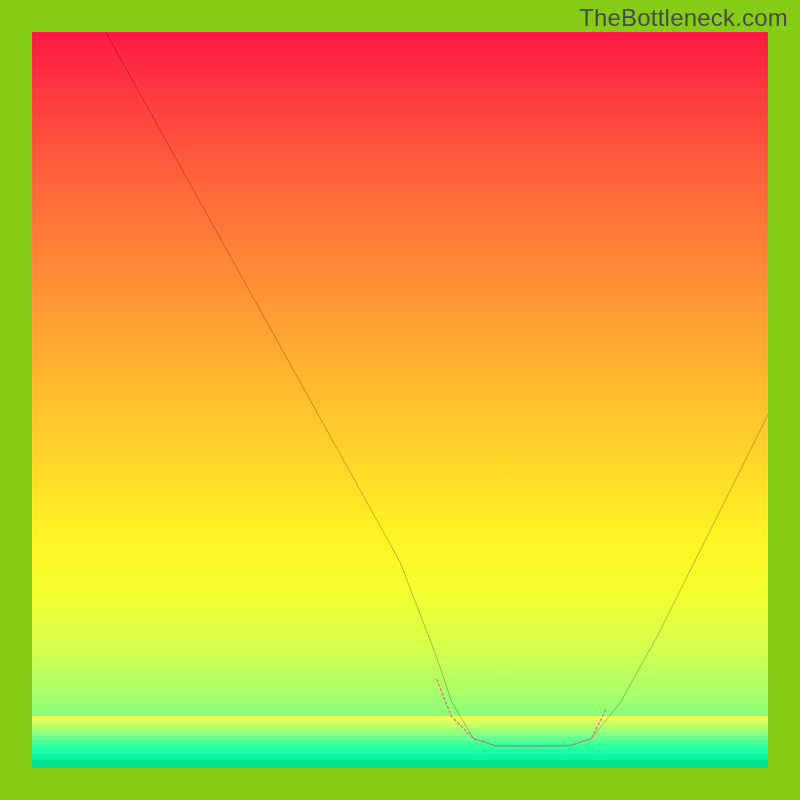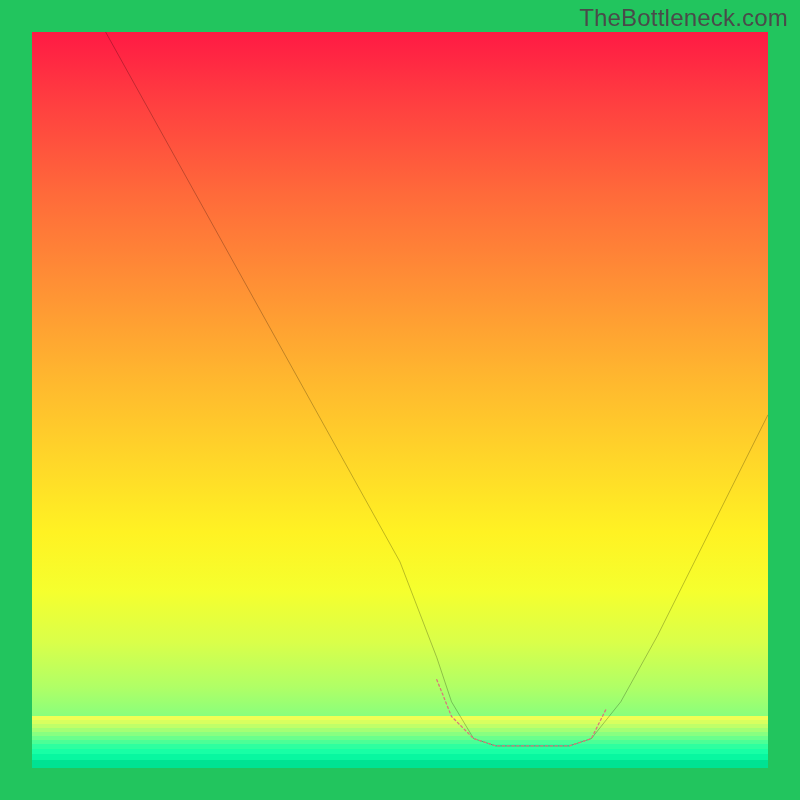--- a/index.html
+++ b/index.html
@@ -8,21 +8,21 @@
     width: 800px;
     height: 800px;
     background: #000;
     overflow: hidden;
     font-family: Arial, Helvetica, sans-serif;
   }
   .frame {
     position: relative;
     width: 800px;
     height: 800px;
-    background: #22c55e;
+    background: #84cc16;
   }
   .watermark {
     position: absolute;
     top: 4px;
     right: 12px;
     color: #4a4a4a;
     font-size: 24px;
     font-weight: 500;
     letter-spacing: 0.2px;
     z-index: 3;

